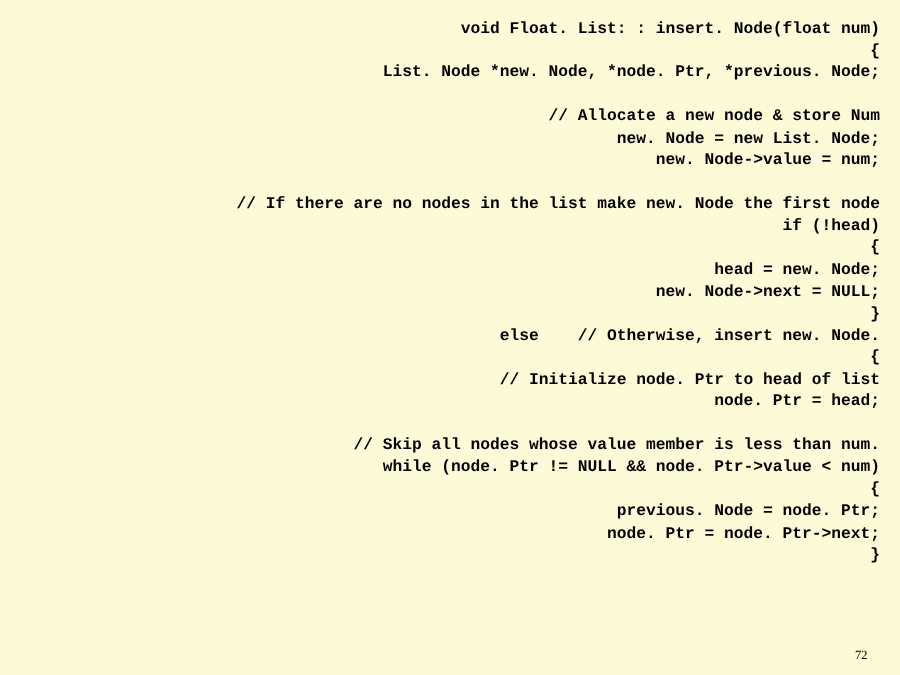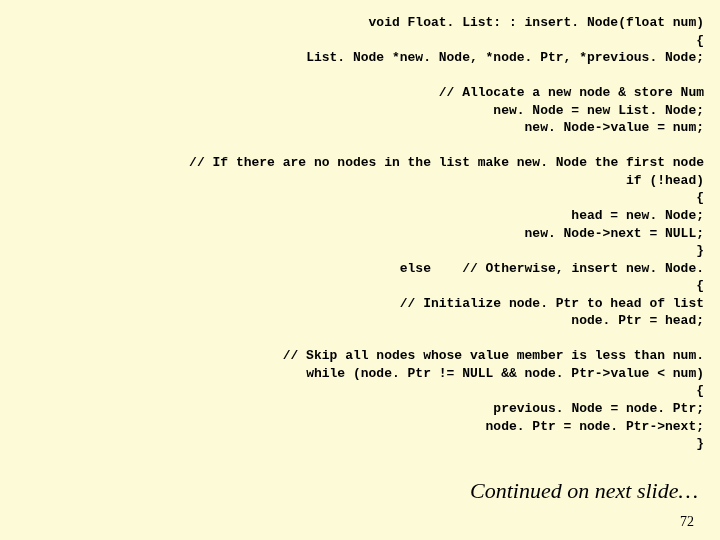--- a/index.html
+++ b/index.html
@@ -35,21 +35,21 @@
     font-style: italic;
     font-weight: normal;
     font-size: 22px;
   }
   .pagenum {
     position: absolute;
     right: 26px;
     bottom: 10px;
     font-family: "Times New Roman", serif;
     font-weight: normal;
-    font-size: 14px;
+    font-size: 10px;
   }
 </style>
 </head>
 <body>
 
 <div class="slide">
 <div class="code">void Float. List: : insert. Node(float num)
 {
 List. Node *new. Node, *node. Ptr, *previous. Node;
 
@@ -68,15 +68,14 @@
         // Initialize node. Ptr to head of list
         node. Ptr = head;
 
 // Skip all nodes whose value member is less than num.
         while (node. Ptr != NULL &amp;&amp; node. Ptr-&gt;value &lt; num)
         {
                previous. Node = node. Ptr;
                node. Ptr = node. Ptr-&gt;next;
         }</div>
 
-<div class="continued">Continued on next slide…</div>
 <div class="pagenum">72</div>
 </div>
 
 </body></html>

